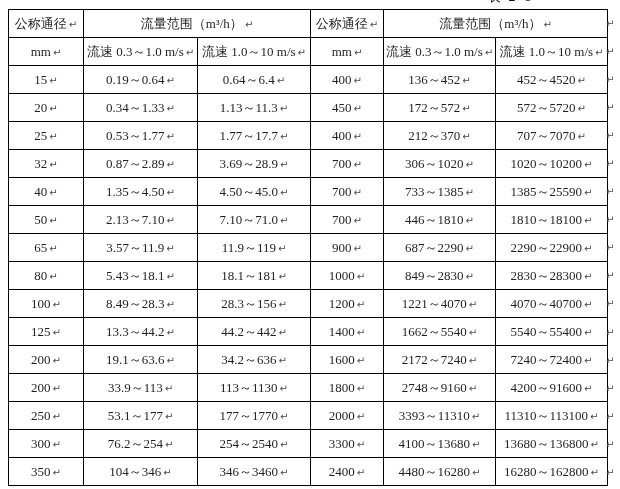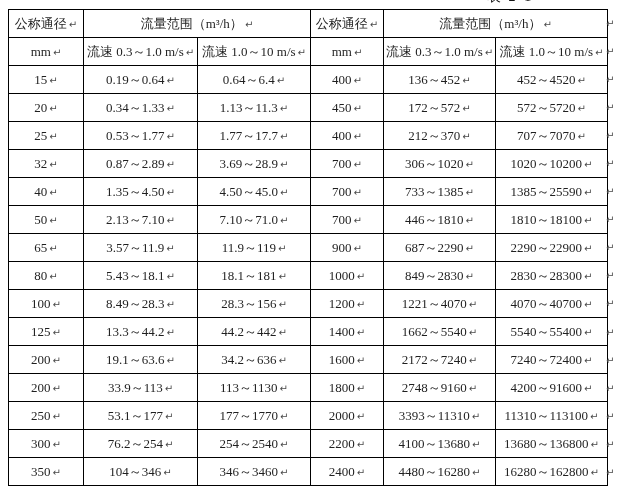--- a/index.html
+++ b/index.html
@@ -171,21 +171,21 @@
     <td><span class="t">53.1～177</span><span class="cr">↵</span></td>
     <td><span class="t">177～1770</span><span class="cr">↵</span></td>
     <td><span class="t">2000</span><span class="cr">↵</span></td>
     <td><span class="t">3393～11310</span><span class="cr">↵</span></td>
     <td><span class="t">11310～113100</span><span class="cr">↵</span></td>
   </tr>
   <tr>
     <td><span class="t">300</span><span class="cr">↵</span></td>
     <td><span class="t">76.2～254</span><span class="cr">↵</span></td>
     <td><span class="t">254～2540</span><span class="cr">↵</span></td>
-    <td><span class="t">2200</span><span class="cr">↵</span></td>
+    <td><span class="t">3300</span><span class="cr">↵</span></td>
     <td><span class="t">4100～13680</span><span class="cr">↵</span></td>
     <td><span class="t">13680～136800</span><span class="cr">↵</span></td>
   </tr>
   <tr>
     <td><span class="t">350</span><span class="cr">↵</span></td>
     <td><span class="t">104～346</span><span class="cr">↵</span></td>
     <td><span class="t">346～3460</span><span class="cr">↵</span></td>
     <td><span class="t">2400</span><span class="cr">↵</span></td>
     <td><span class="t">4480～16280</span><span class="cr">↵</span></td>
     <td><span class="t">16280～162800</span><span class="cr">↵</span></td>

